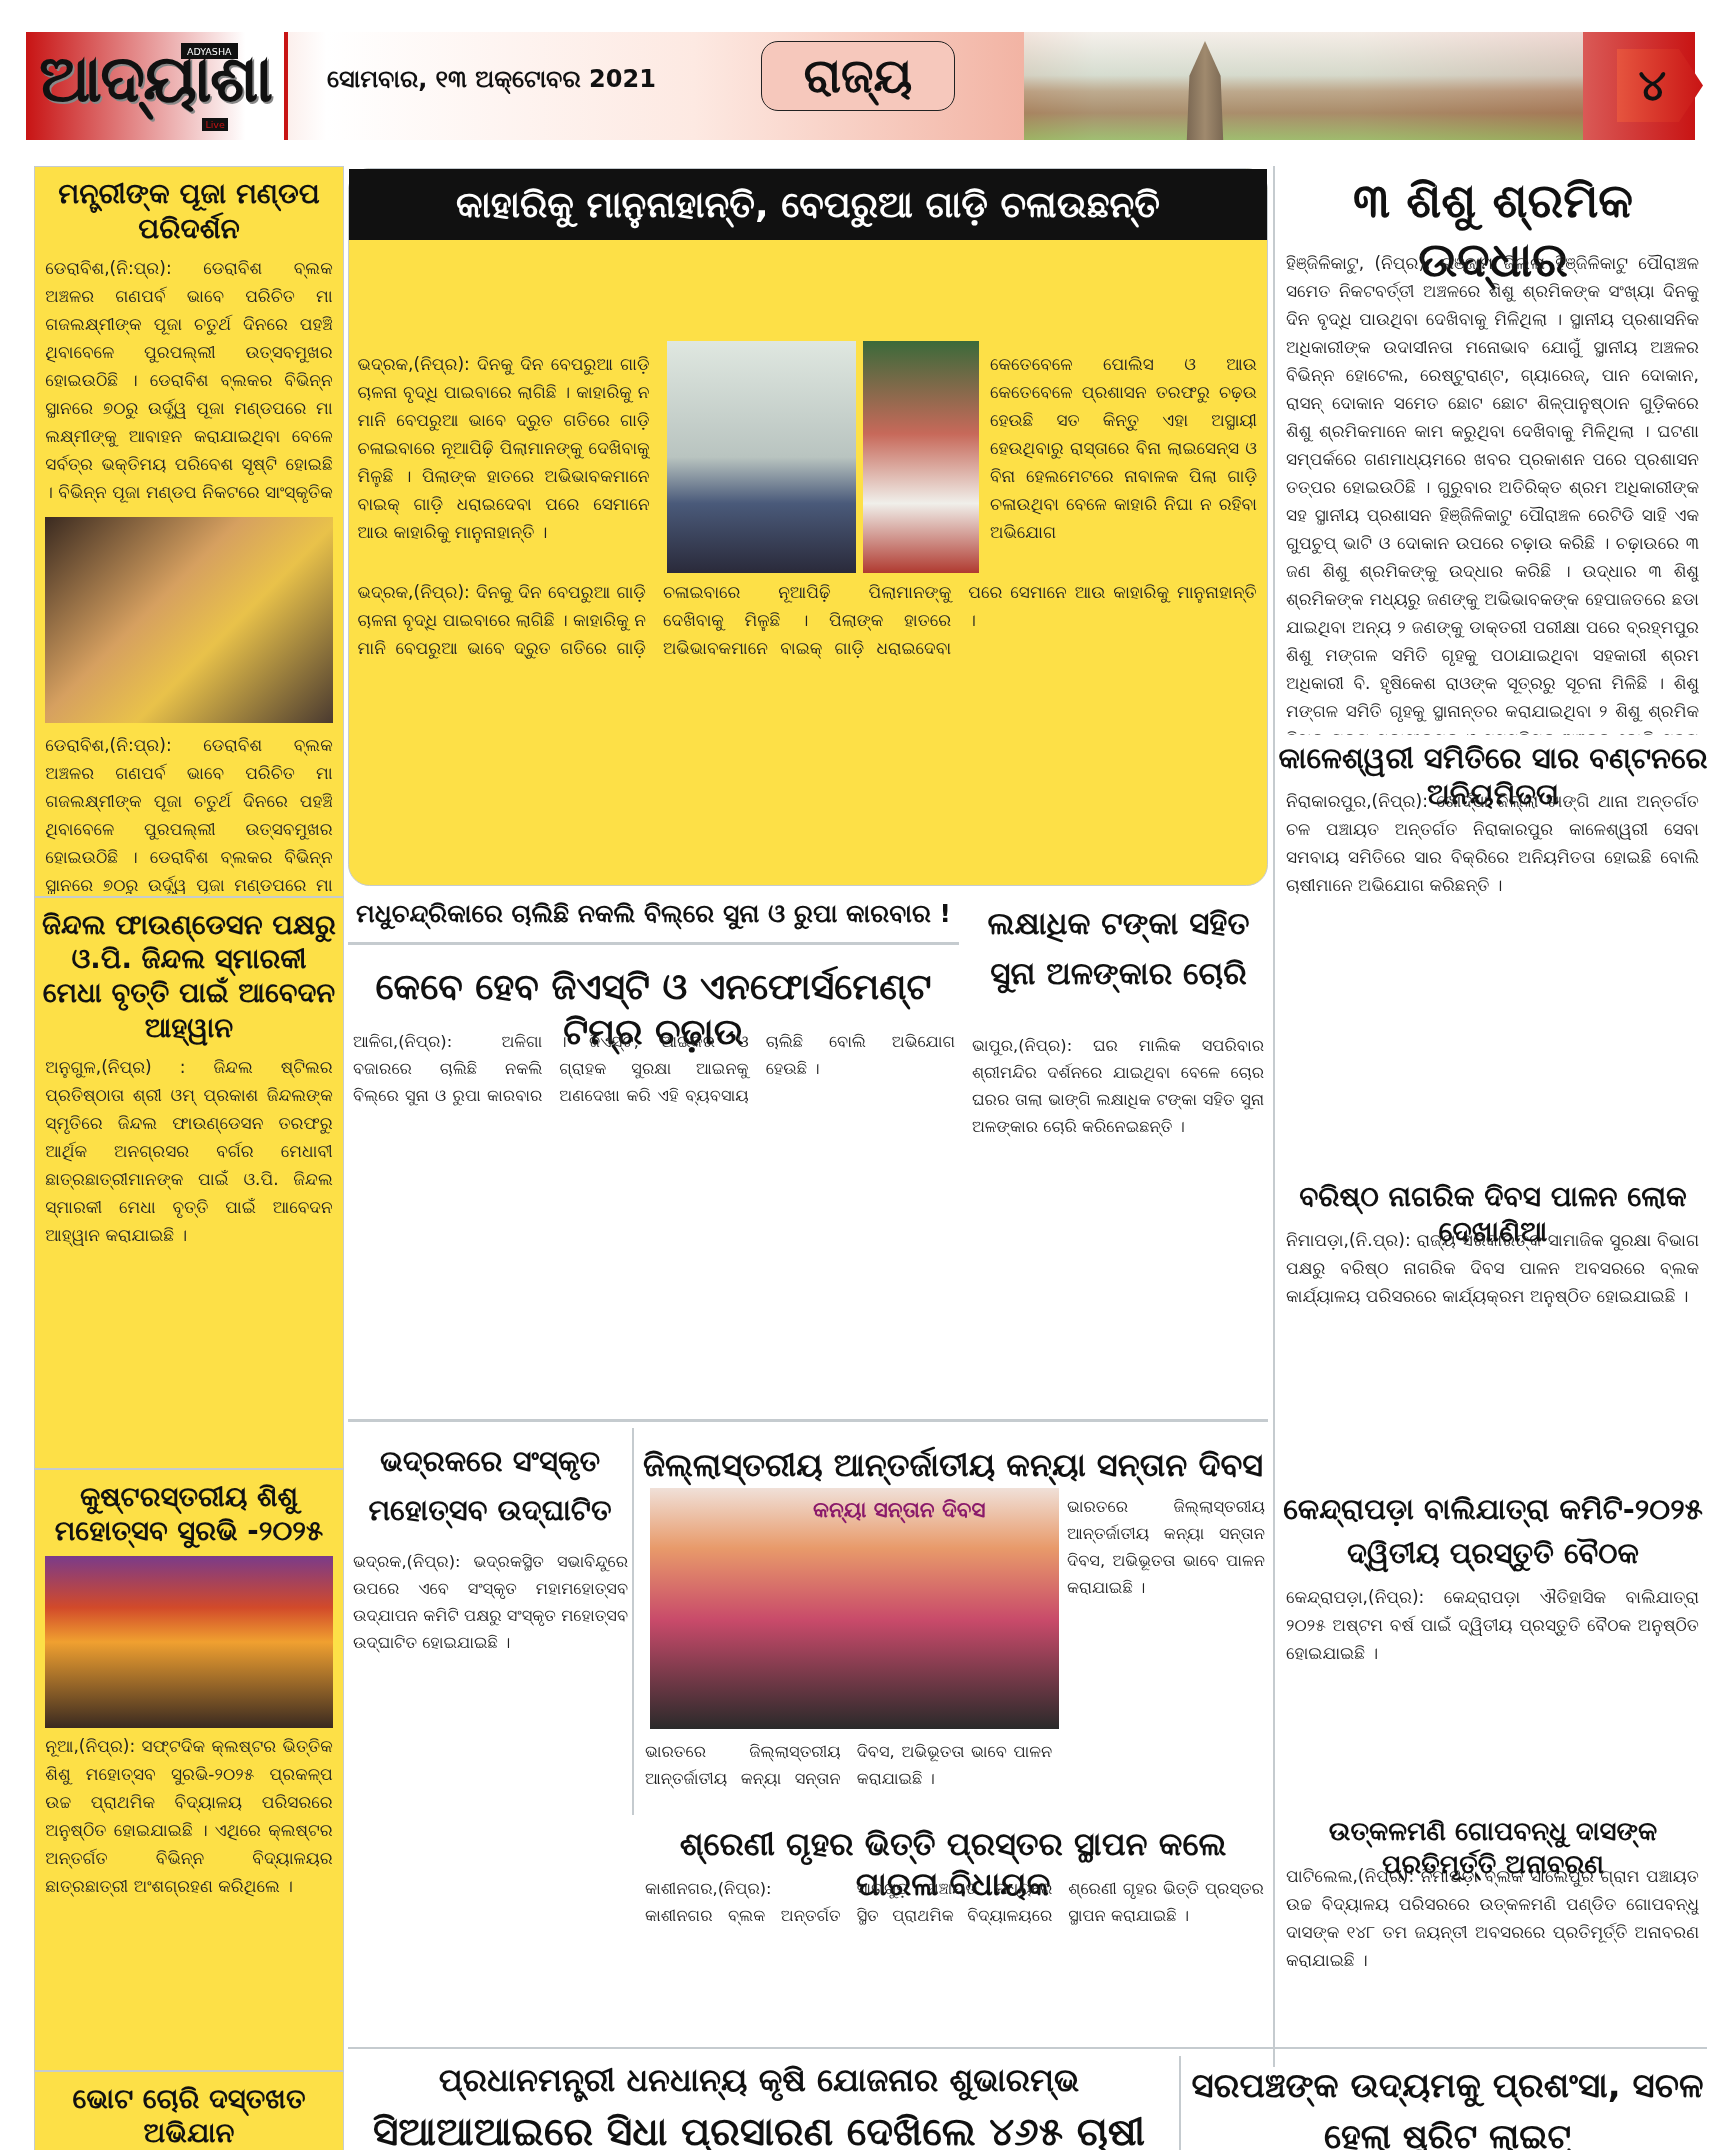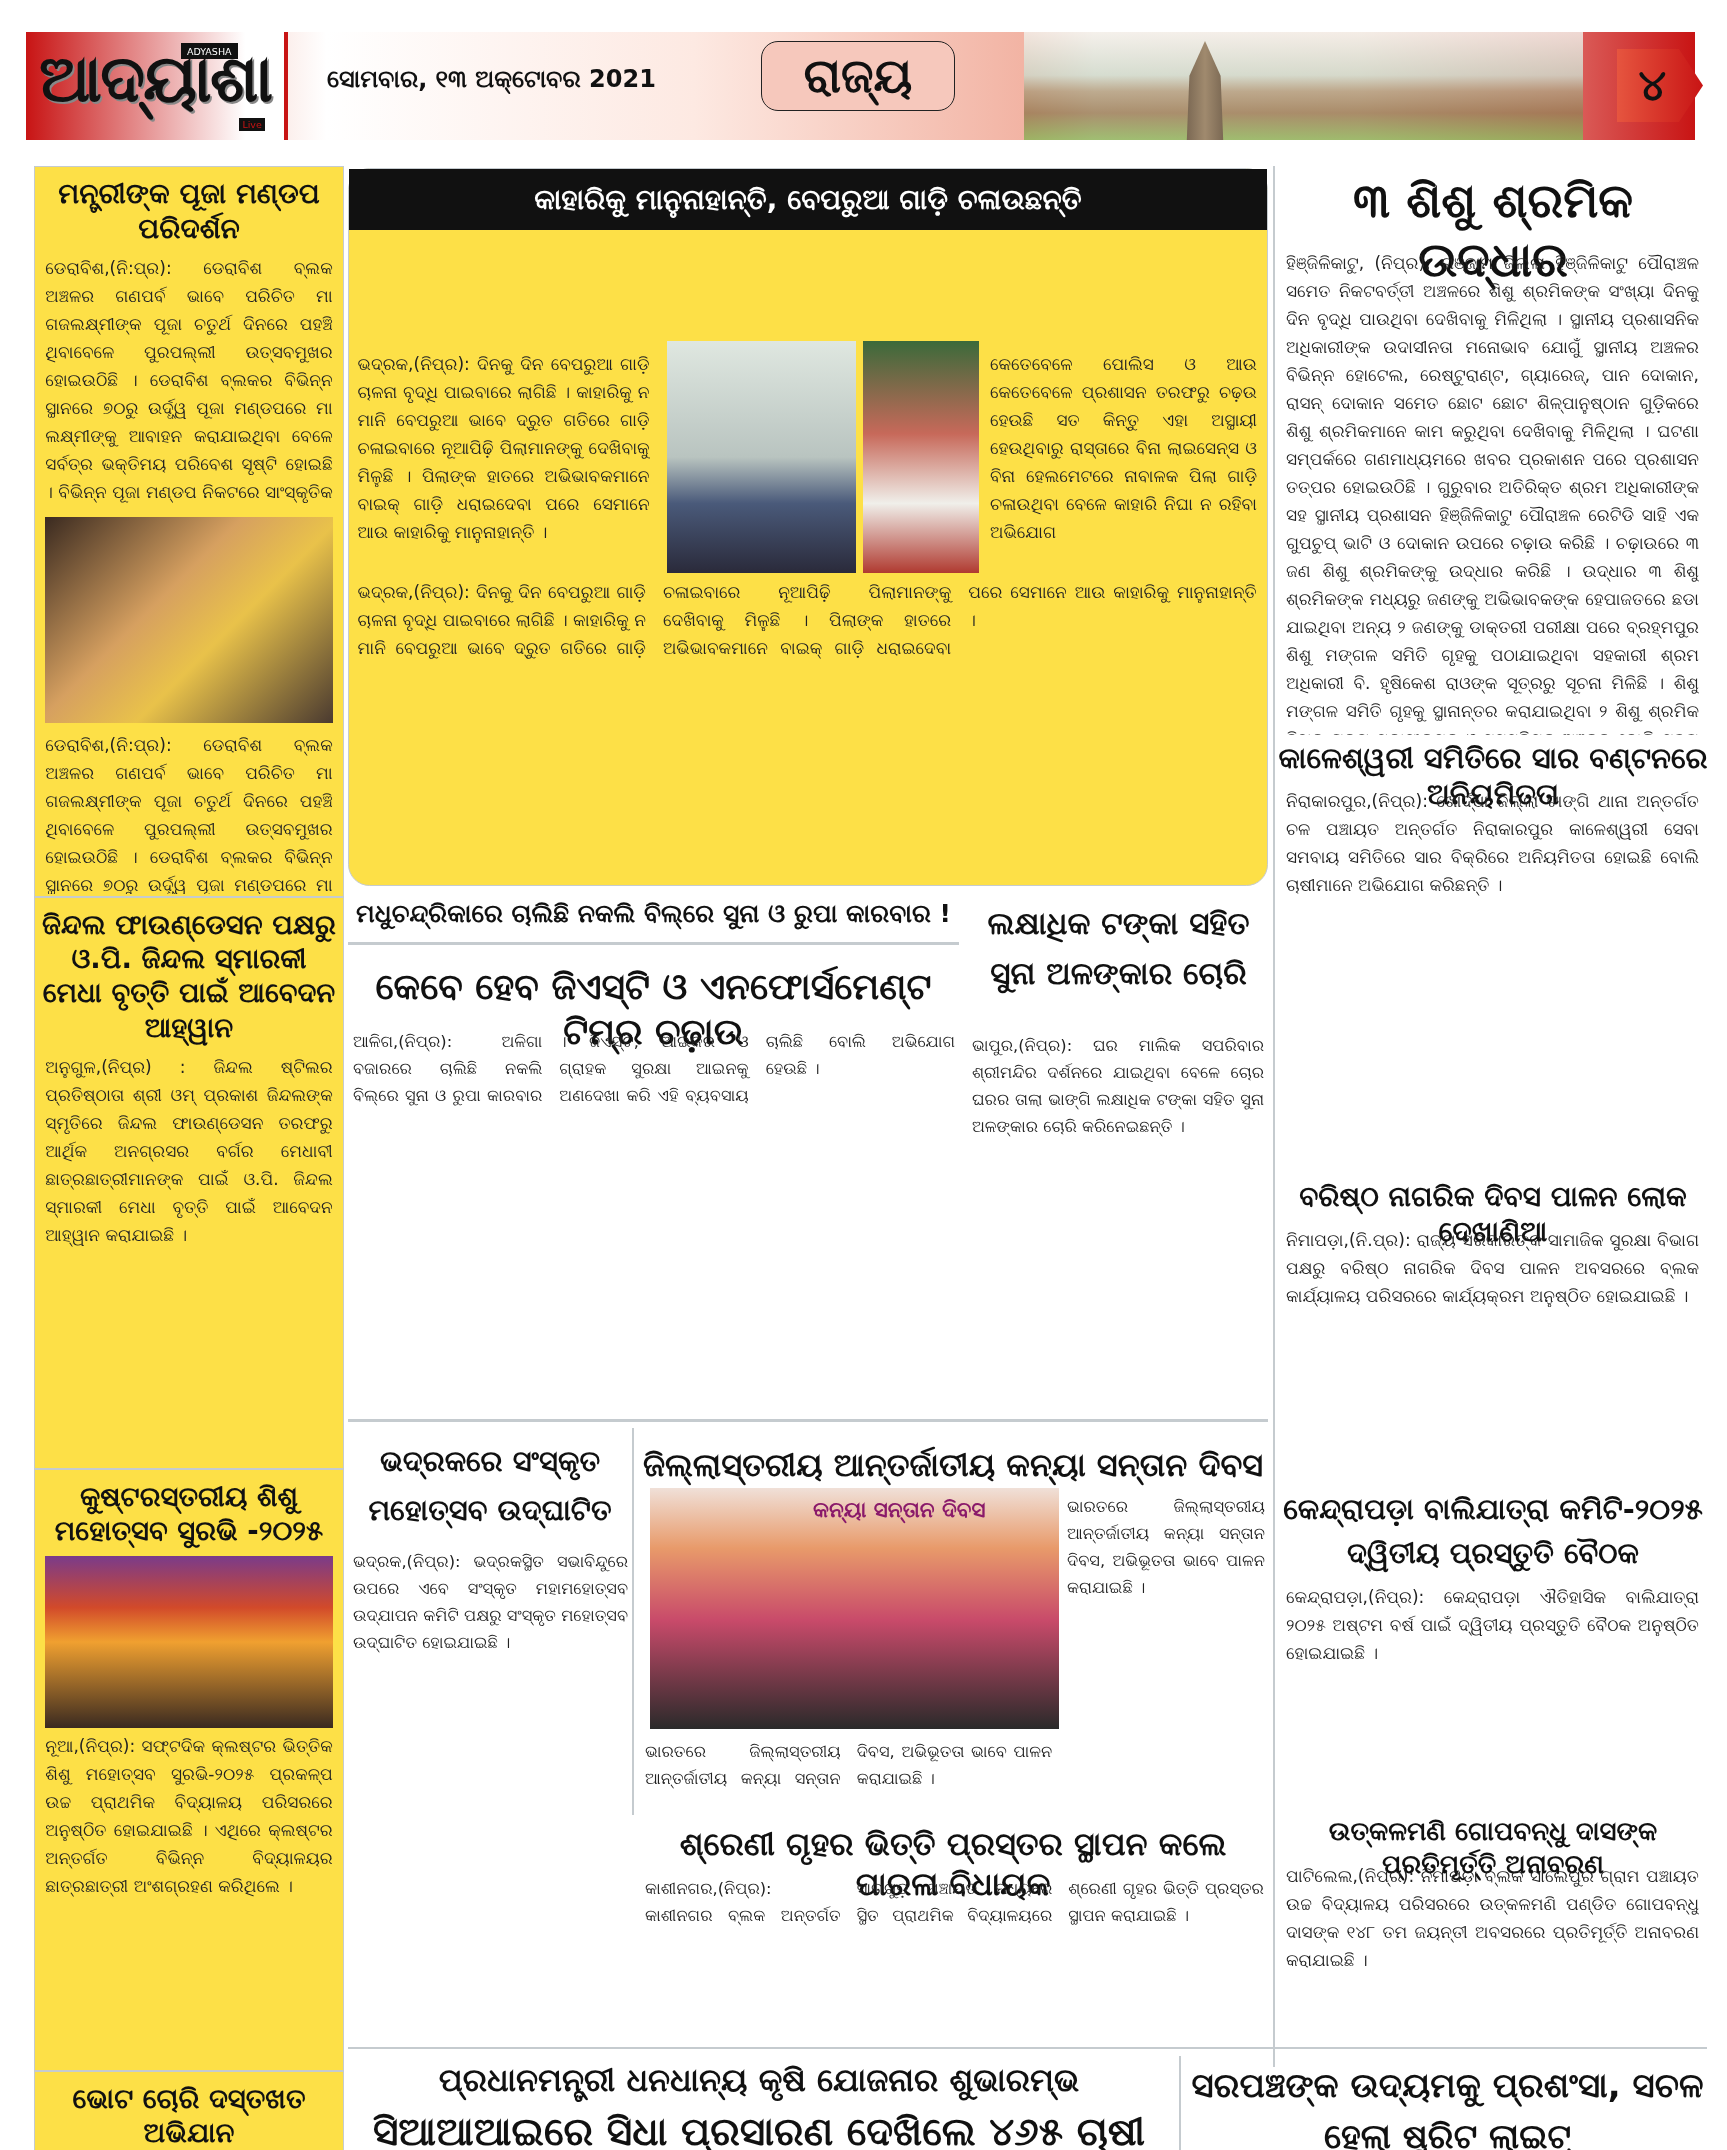--- a/index.html
+++ b/index.html
@@ -22,21 +22,21 @@
   .dark{background:#111;color:#fff;}
   .photo{background:#999;}
 </style>
 </head>
 <body>
 
 <div class="abs mast"></div>
 <div class="abs logo-box"></div>
 <div class="abs logo-text">ଆଦ୍ୟାଶା</div>
 <div class="abs logo-tag">ADYASHA</div>
-<div class="abs" style="left:202px;top:118px;font-size:9.5px;color:#c81414;background:#111;padding:0.9px 3.4px;margin-left:37px;">Live</div>
+<div class="abs" style="left:202px;top:118px;font-size:9.5px;color:#c81414;background:#111;padding:0.9px 3.4px;">Live</div>
 <div class="abs" style="left:284px;top:32px;width:4.3px;height:108px;background:#c81414;"></div>
 <div class="abs date">ସୋମବାର, ୧୩ ଅକ୍ଟୋବର 2021</div>
 <div class="abs sect">ରାଜ୍ୟ</div>
 <div class="abs temple"></div>
 <div class="abs temple-tower"></div>
 <div class="abs pg-arrow">୪</div>
 
 <div class="abs box" style="left:34px;top:166px;width:310px;height:731px;">
   <div class="hl" style="font-size:28px;margin:8.6px 4.3px;">ମନ୍ତ୍ରୀଙ୍କ ପୂଜା ମଣ୍ଡପ ପରିଦର୍ଶନ</div>
   <div class="body" style="padding:0 10.3px;height:254px;overflow:hidden;">ଡେରାବିଶ,(ନି:ପ୍ର): ଡେରାବିଶ ବ୍ଲକ ଅଞ୍ଚଳର ଗଣପର୍ବ ଭାବେ ପରିଚିତ ମା ଗଜଲକ୍ଷ୍ମୀଙ୍କ ପୂଜା ଚତୁର୍ଥ ଦିନରେ ପହଞ୍ଚି ଥିବାବେଳେ ପୁରପଲ୍ଲୀ ଉତ୍ସବମୁଖର ହୋଇଉଠିଛି । ଡେରାବିଶ ବ୍ଲକର ବିଭିନ୍ନ ସ୍ଥାନରେ ୭୦ରୁ ଉର୍ଦ୍ଧ୍ୱ ପୂଜା ମଣ୍ଡପରେ ମା ଲକ୍ଷ୍ମୀଙ୍କୁ ଆବାହନ କରାଯାଇଥିବା ବେଳେ ସର୍ବତ୍ର ଭକ୍ତିମୟ ପରିବେଶ ସୃଷ୍ଟି ହୋଇଛି । ବିଭିନ୍ନ ପୂଜା ମଣ୍ଡପ ନିକଟରେ ସାଂସ୍କୃତିକ କାର୍ଯ୍ୟକ୍ରମ ଓ ସାଜସଜ୍ଜା ଦେଖିବା ପାଇଁ ଭକ୍ତଙ୍କ ଭିଡ଼ ପରିଲକ୍ଷିତ ହେଉଛି । ଏହି ଅବସରରେ ଶୁକ୍ରବାର ସନ୍ଧ୍ୟାରେ ରାଜ୍ୟ ଉଚ୍ଚଶିକ୍ଷା ଓ</div>
@@ -54,21 +54,21 @@
   <div class="photo" style="margin:4.3px 10.3px;height:172px;background:linear-gradient(180deg,#7a3b8a,#d24a2a 30%,#f0a030 50%,#3a2a20);"></div>
   <div class="body" style="padding:0 10.3px;height:301px;overflow:hidden;">ନୂଆ,(ନିପ୍ର): ସଫ୍ଟଦିକ କ୍ଲଷ୍ଟର ଭିତ୍ତିକ ଶିଶୁ ମହୋତ୍ସବ ସୁରଭି-୨୦୨୫ ପ୍ରକଳ୍ପ ଉଚ୍ଚ ପ୍ରାଥମିକ ବିଦ୍ୟାଳୟ ପରିସରରେ ଅନୁଷ୍ଠିତ ହୋଇଯାଇଛି । ଏଥିରେ କ୍ଲଷ୍ଟର ଅନ୍ତର୍ଗତ ବିଭିନ୍ନ ବିଦ୍ୟାଳୟର ଛାତ୍ରଛାତ୍ରୀ ଅଂଶଗ୍ରହଣ କରିଥିଲେ ।</div>
 </div>
 
 <div class="abs box" style="left:34px;top:2071px;width:310px;height:499px;">
   <div class="hl" style="font-size:27.5px;margin:8.6px 4.3px;">ଭୋଟ ଚୋରି ଦସ୍ତଖତ ଅଭିଯାନ</div>
 
 </div>
 
 <div class="abs box" style="left:348px;top:168px;width:920px;height:718px;border-radius:21.5px;">
-  <div class="dark hl" style="font-size:28px;padding:13px 4px;text-align:center;">କାହାରିକୁ ମାନୁନାହାନ୍ତି, ବେପରୁଆ ଗାଡ଼ି ଚଳାଉଛନ୍ତି</div>
+  <div class="dark hl" style="font-size:36px;padding:13px 4px;text-align:center;">କାହାରିକୁ ମାନୁନାହାନ୍ତି, ବେପରୁଆ ଗାଡ଼ି ଚଳାଉଛନ୍ତି</div>
   <div class="body" style="position:absolute;left:8.6px;top:181px;width:292px;height:215px;overflow:hidden;">ଭଦ୍ରକ,(ନିପ୍ର): ଦିନକୁ ଦିନ ବେପରୁଆ ଗାଡ଼ି ଚାଳନା ବୃଦ୍ଧି ପାଇବାରେ ଲାଗିଛି । କାହାରିକୁ ନ ମାନି ବେପରୁଆ ଭାବେ ଦ୍ରୁତ ଗତିରେ ଗାଡ଼ି ଚଳାଇବାରେ ନୂଆପିଢ଼ି ପିଲାମାନଙ୍କୁ ଦେଖିବାକୁ ମିଳୁଛି । ପିଲାଙ୍କ ହାତରେ ଅଭିଭାବକମାନେ ବାଇକ୍ ଗାଡ଼ି ଧରାଇଦେବା ପରେ ସେମାନେ ଆଉ କାହାରିକୁ ମାନୁନାହାନ୍ତି ।</div>
   <div class="photo" style="position:absolute;left:318px;top:172px;width:189px;height:232px;background:linear-gradient(180deg,#dfe7e0,#b9c4c0 50%,#4a5a7a 70%,#2a2a3a);"></div>
   <div class="photo" style="position:absolute;left:514px;top:172px;width:116px;height:232px;background:linear-gradient(180deg,#3b6a3a,#c7695a 40%,#f0efea 70%,#b03a30);"></div>
   <div class="body" style="position:absolute;left:641px;top:181px;width:267px;height:215px;overflow:hidden;">କେତେବେଳେ ପୋଲିସ ଓ ଆଉ କେତେବେଳେ ପ୍ରଶାସନ ତରଫରୁ ଚଢ଼ଉ ହେଉଛି ସତ କିନ୍ତୁ ଏହା ଅସ୍ଥାୟୀ ହେଉଥିବାରୁ ରାସ୍ତାରେ ବିନା ଲାଇସେନ୍ସ ଓ ବିନା ହେଲମେଟରେ ନାବାଳକ ପିଲା ଗାଡ଼ି ଚଳାଉଥିବା ବେଳେ କାହାରି ନିଘା ନ ରହିବା ଅଭିଯୋଗ</div>
   <div class="body" style="position:absolute;left:8.6px;top:409px;width:899px;height:292px;overflow:hidden;column-count:3;column-gap:17px;">ଭଦ୍ରକ,(ନିପ୍ର): ଦିନକୁ ଦିନ ବେପରୁଆ ଗାଡ଼ି ଚାଳନା ବୃଦ୍ଧି ପାଇବାରେ ଲାଗିଛି । କାହାରିକୁ ନ ମାନି ବେପରୁଆ ଭାବେ ଦ୍ରୁତ ଗତିରେ ଗାଡ଼ି ଚଳାଇବାରେ ନୂଆପିଢ଼ି ପିଲାମାନଙ୍କୁ ଦେଖିବାକୁ ମିଳୁଛି । ପିଲାଙ୍କ ହାତରେ ଅଭିଭାବକମାନେ ବାଇକ୍ ଗାଡ଼ି ଧରାଇଦେବା ପରେ ସେମାନେ ଆଉ କାହାରିକୁ ମାନୁନାହାନ୍ତି ।</div>
 </div>
 
 <div class="abs" style="left:348px;top:890px;width:611px;height:47px;font-size:25px;font-weight:bold;text-align:center;line-height:47px;">ମଧୁଚନ୍ଦ୍ରିକାରେ ଚାଲିଛି ନକଲି ବିଲ୍‌ରେ ସୁନା ଓ ରୁପା କାରବାର !</div>
 <div class="abs" style="left:348px;top:942px;width:611px;height:2.6px;background:#c5cbcf;"></div>
 <div class="abs hl" style="left:348px;top:964px;width:611px;font-size:36px;">କେବେ ହେବ ଜିଏସ୍‌ଟି ଓ ଏନଫୋର୍ସମେଣ୍ଟ ଟିମ୍‌ର ଚଢ଼ାଉ</div>

